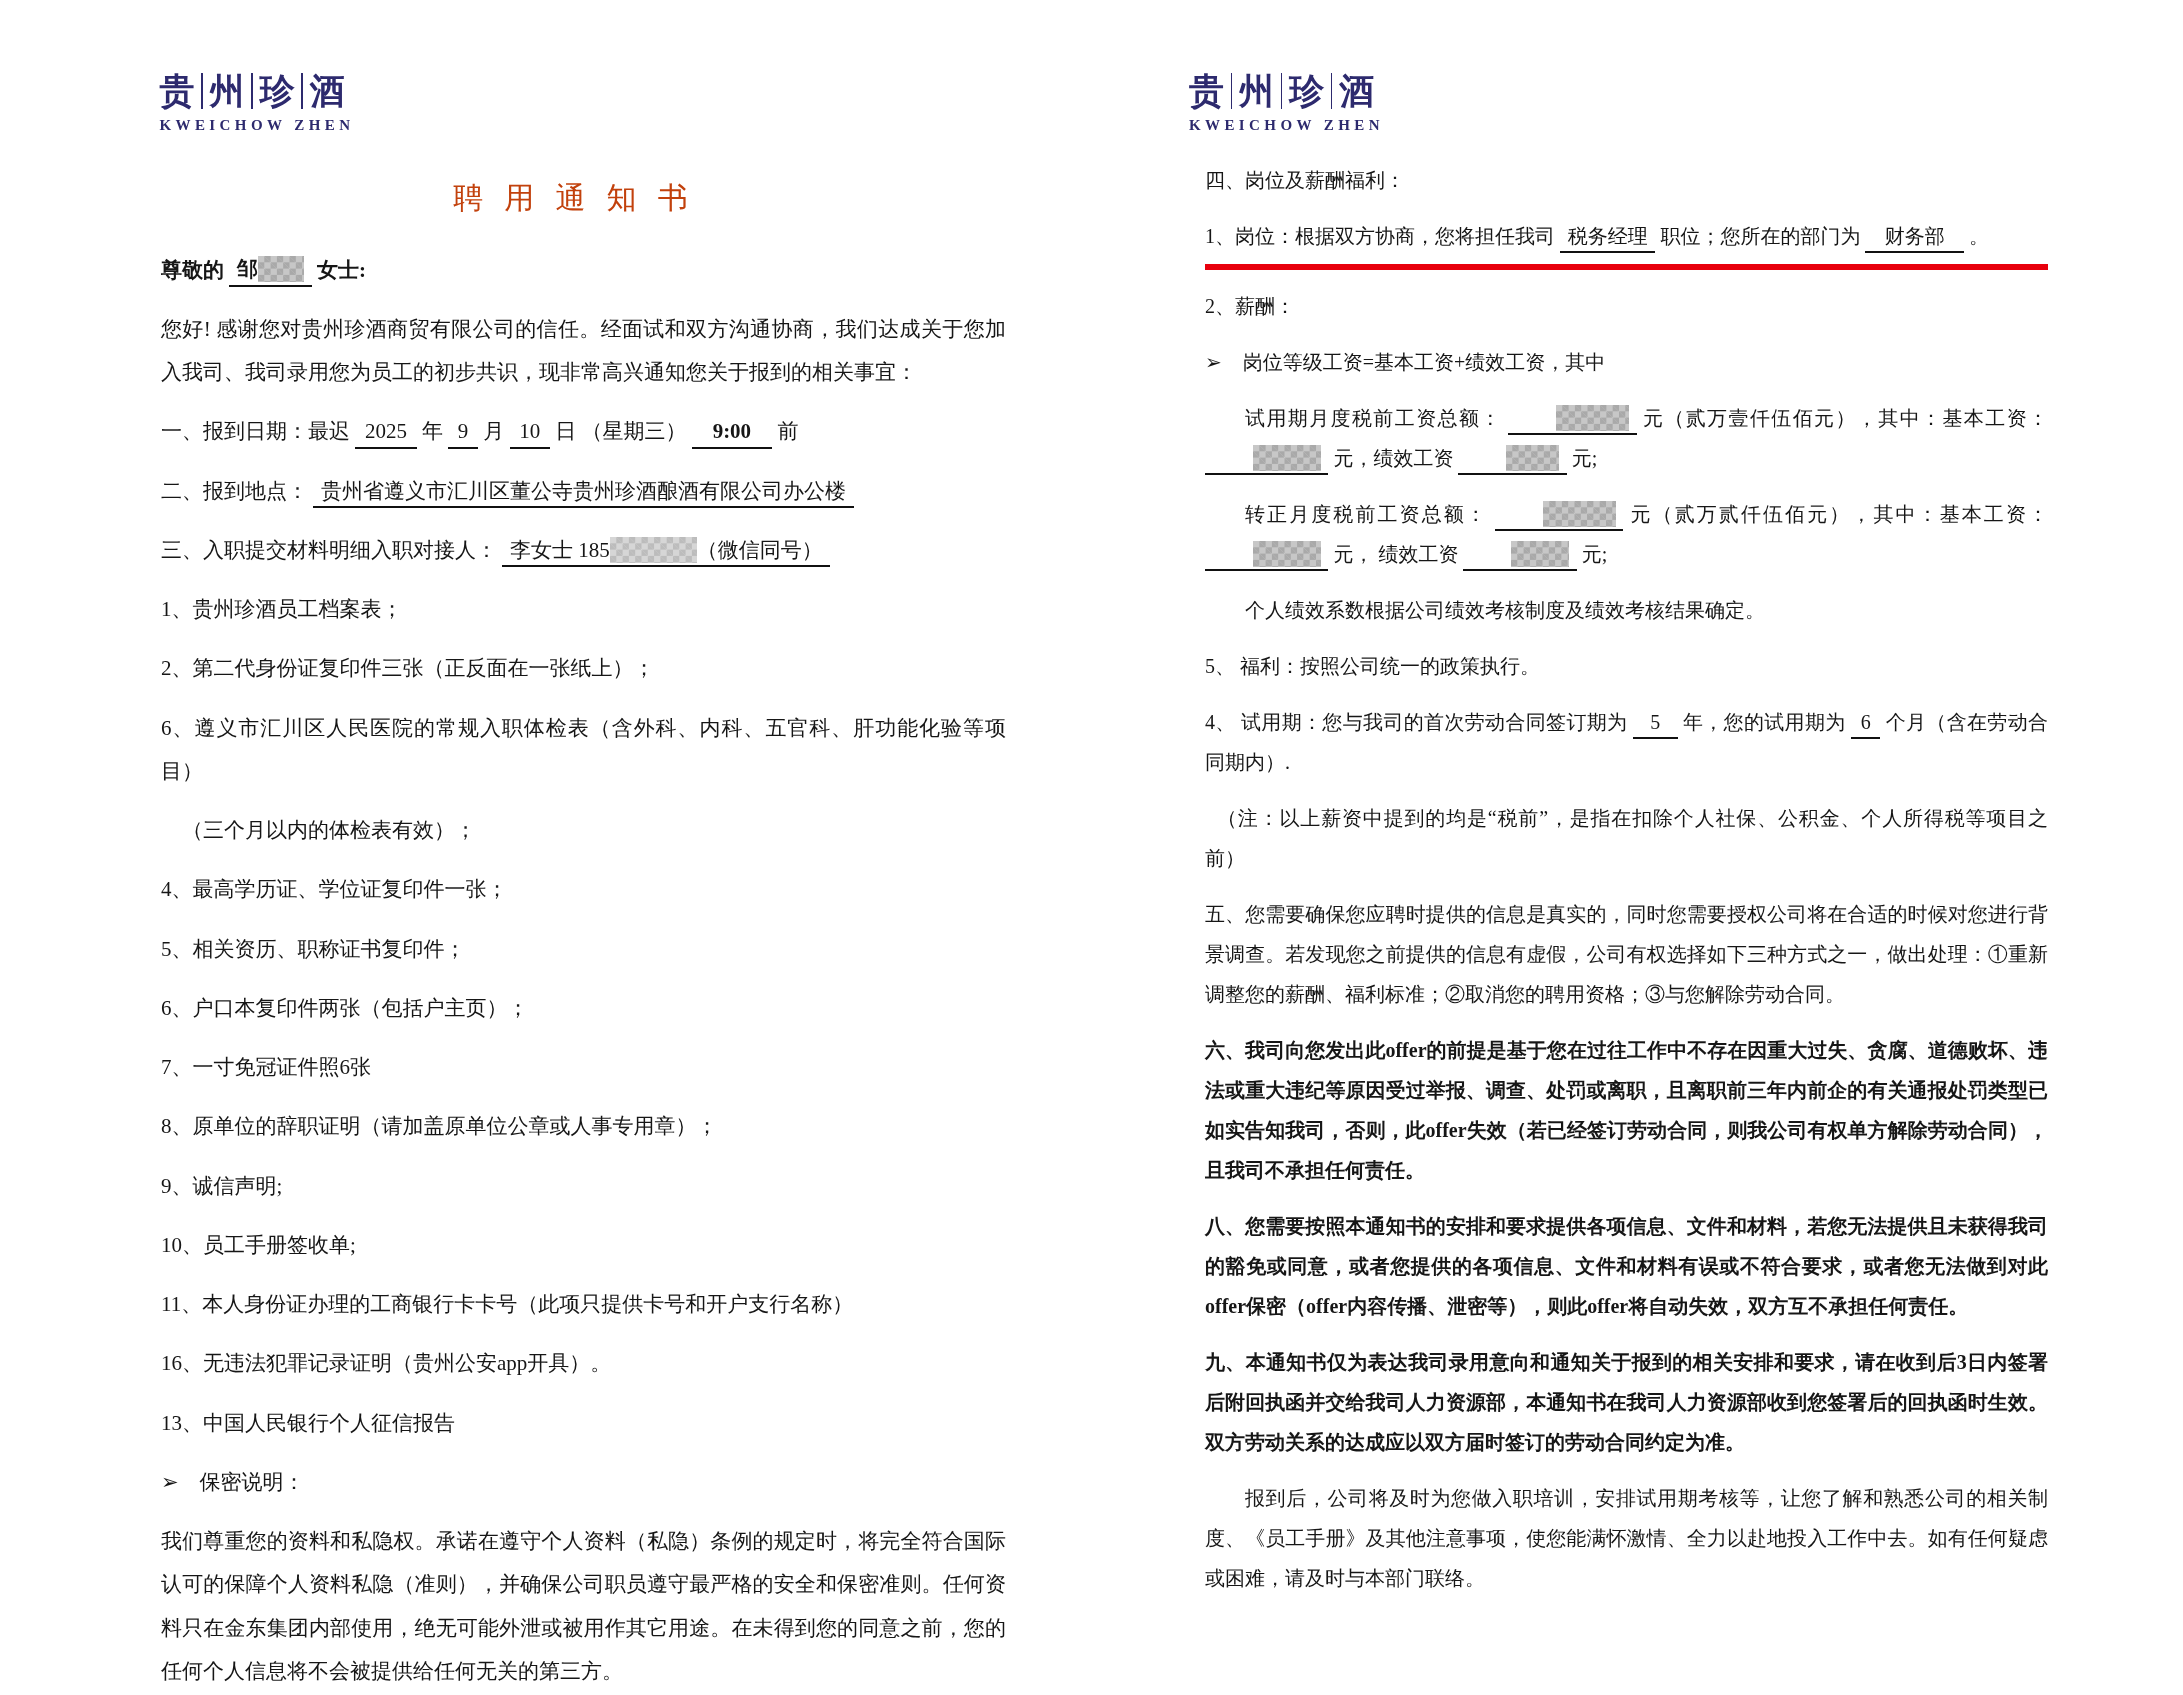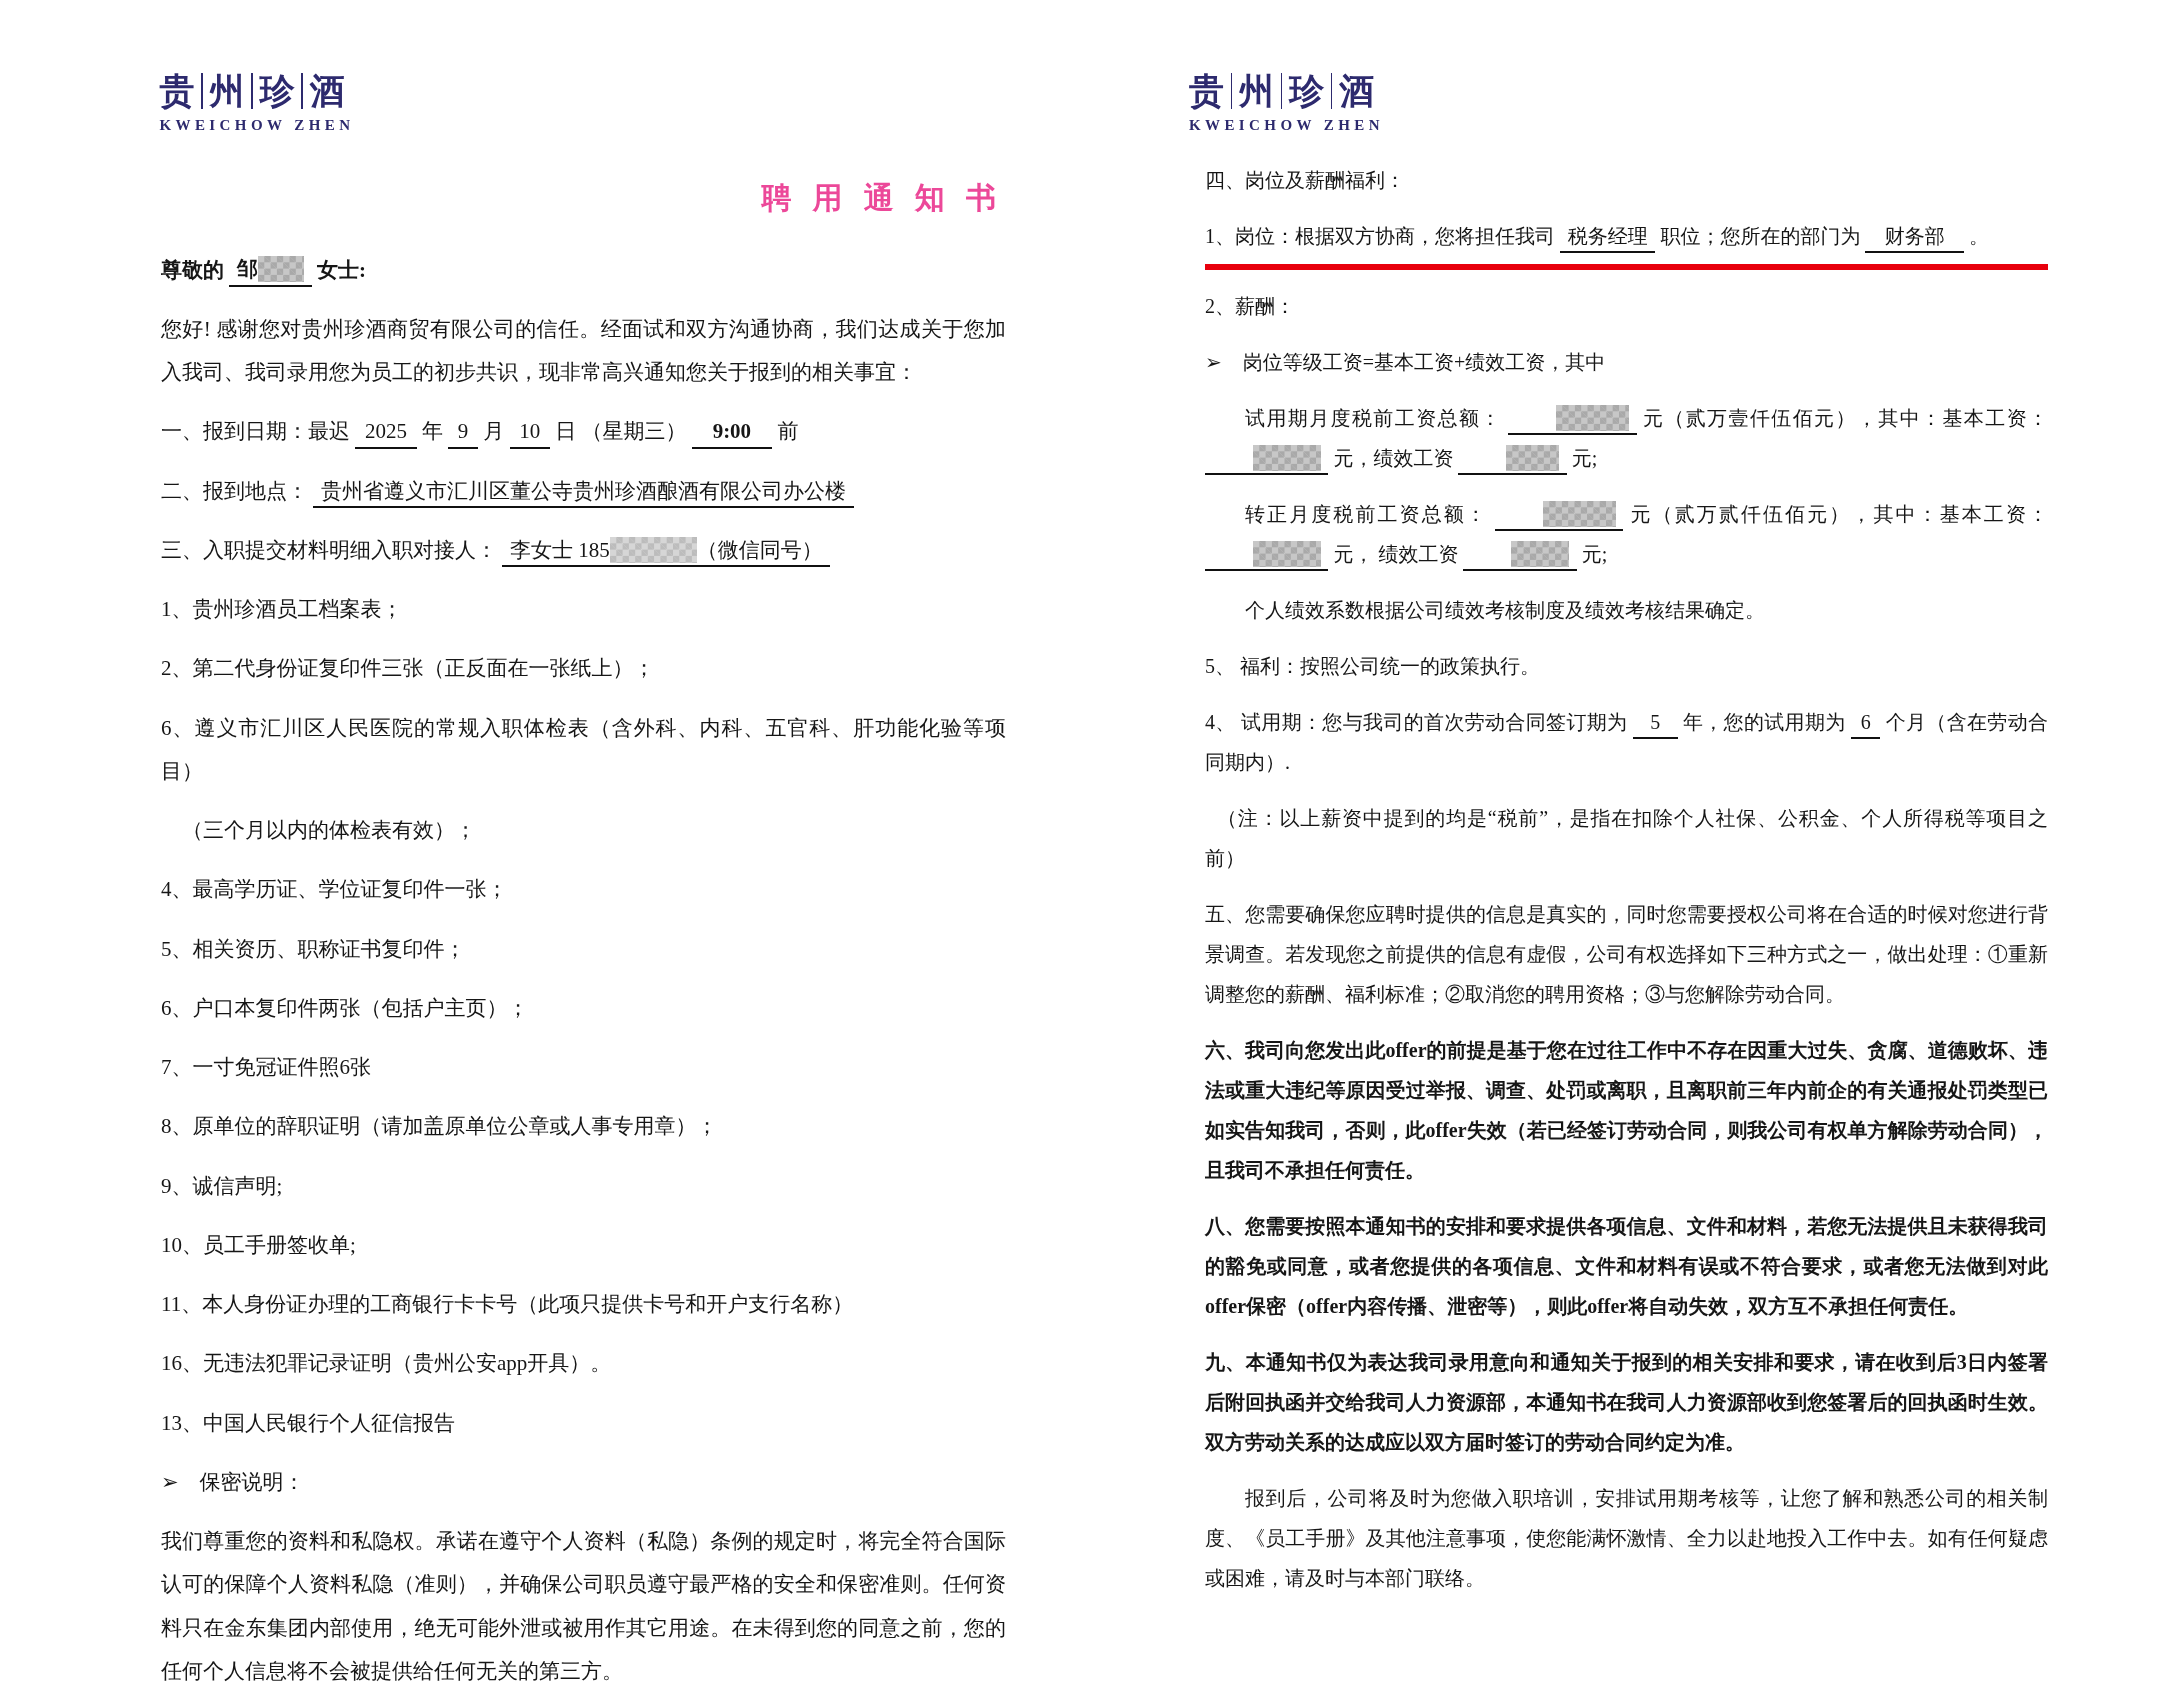--- a/index.html
+++ b/index.html
@@ -13,22 +13,22 @@
   .col.right{margin-left:167px;width:875px;}
 
   
   .logo{margin:0 0 34px 14.5px;}
   .logo-cn{display:flex;align-items:center;}
   .lc{font-size:35px;font-weight:bold;color:#2d2a6e;line-height:1;}
   .lbar{width:1.5px;height:36px;background:#2d2a6e;margin:0 6.8px;}
   .logo-en{margin-top:7.7px;font-size:15px;letter-spacing:4.4px;color:#2d2a6e;font-weight:bold;}
 
   .title{
-    font-size:30px;font-weight:bold;text-align:right;letter-spacing:6.8px;
-    margin:44px 19.3px 30px 0;color:#ec4899;
+    font-size:30px;font-weight:normal;text-align:center;letter-spacing:6.8px;
+    margin:44px 19.3px 30px 0;color:#c2410c;
   }
   p{margin:16px;font-size:21px;line-height:2.06;text-align:justify;}
   .col.right p{font-size:20px;line-height:2.0;}
   .b{font-weight:bold;}
   .greet{margin-bottom:7.7px;}
 
   
   .blank{
     display:inline-block;border-bottom:2.4px solid #111;
     padding:0 7.7px 1.9px 7.7px;line-height:1.25;vertical-align:baseline;

